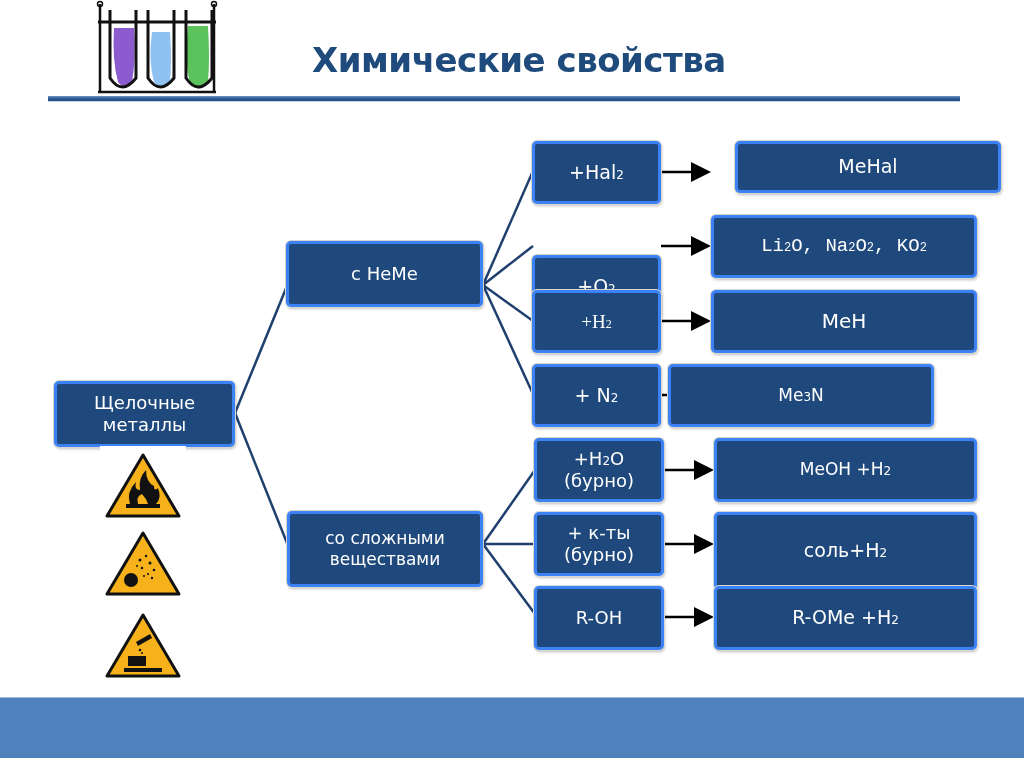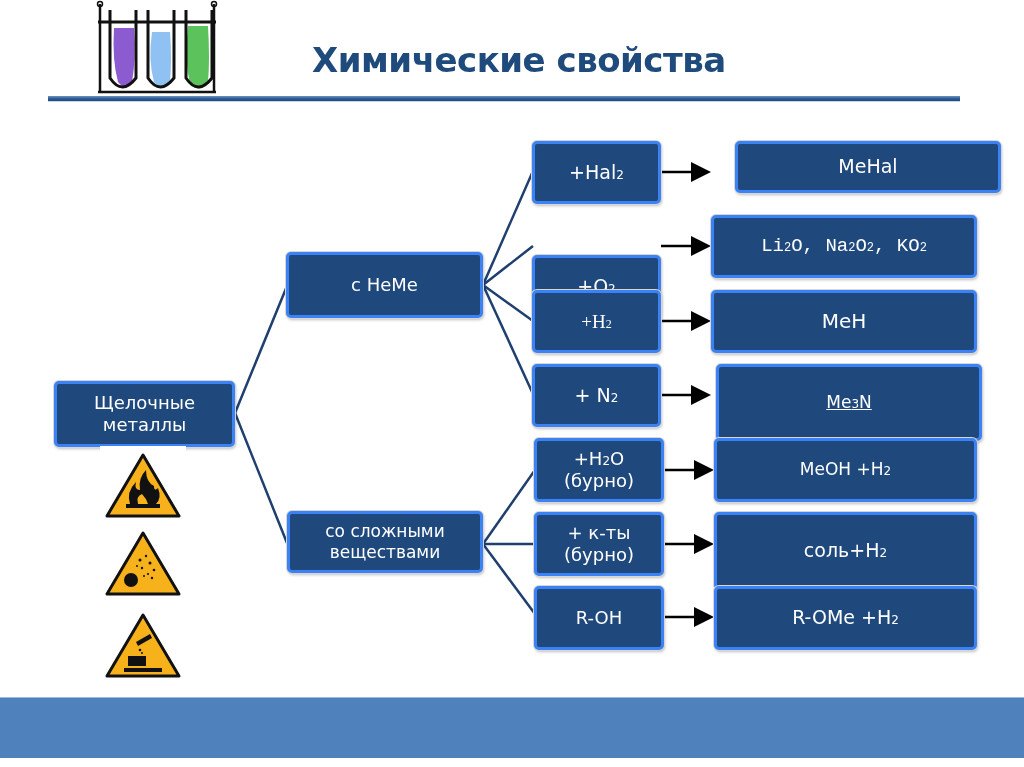--- a/index.html
+++ b/index.html
@@ -91,24 +91,24 @@
 </svg>
 
 <div class="box" style="left:54px; top:381px; width:181px; height:66px; font-size:18px;">
   <div>
     <div>Щелочные</div>
     <div>металлы</div>
   </div>
 </div>
 <div class="gap-strip"></div>
 
-<div class="box" style="left:286px; top:252px; width:197px; height:66px; font-size:18px;">
+<div class="box" style="left:286px; top:241px; width:197px; height:66px; font-size:18px;">
   <span>с НеМе</span>
 </div>
-<div class="box" style="left:287px; top:511px; width:196px; height:62px;">
+<div class="box" style="left:287px; top:511px; width:196px; height:76px;">
   <div>
     <div>со сложными</div>
     <div>веществами</div>
   </div>
 </div>
 
 <div class="box" style="left:532px; top:141px; width:129px; height:63px; font-size:19px;">
   <span class="chem">+Hal<sub>2</sub></span>
 </div>
 <div class="box" style="left:532px; top:215px; width:129px; height:63px; font-size:19px;margin-top:40px;">
@@ -123,21 +123,21 @@
 
 <div class="box" style="left:711px; top:141px; width:266px; height:52px; font-size:19px;margin-left:24px;">
   <span class="chem">MeHal</span>
 </div>
 <div class="box" style="left:711px; top:215px; width:266px; height:63px; font-size:19px;font-family:Liberation Mono, monospace;">
   <span class="chem">Li<sub>2</sub>O, Na<sub>2</sub>O<sub>2</sub>,  KO<sub>2</sub></span>
 </div>
 <div class="box" style="left:711px; top:290px; width:266px; height:63px; font-size:20px;">
   <span class="chem">MeH</span>
 </div>
-<div class="box" style="left:716px; top:364px; width:266px; height:77px; font-size:17px;text-decoration:underline;">
+<div class="box" style="left:668px; top:364px; width:266px; height:63px; font-size:17px;">
   <span class="chem">Me<sub>3</sub>N</span>
 </div>
 
 <div class="box" style="left:534px; top:438px; width:130px; height:64px; font-size:18px; line-height:1.2;">
   <div>
     <div class="chem">+H<sub>2</sub>O</div>
     <div>(бурно)</div>
   </div>
 </div>
 <div class="box" style="left:534px; top:512px; width:130px; height:64px; font-size:18px; line-height:1.2;">

